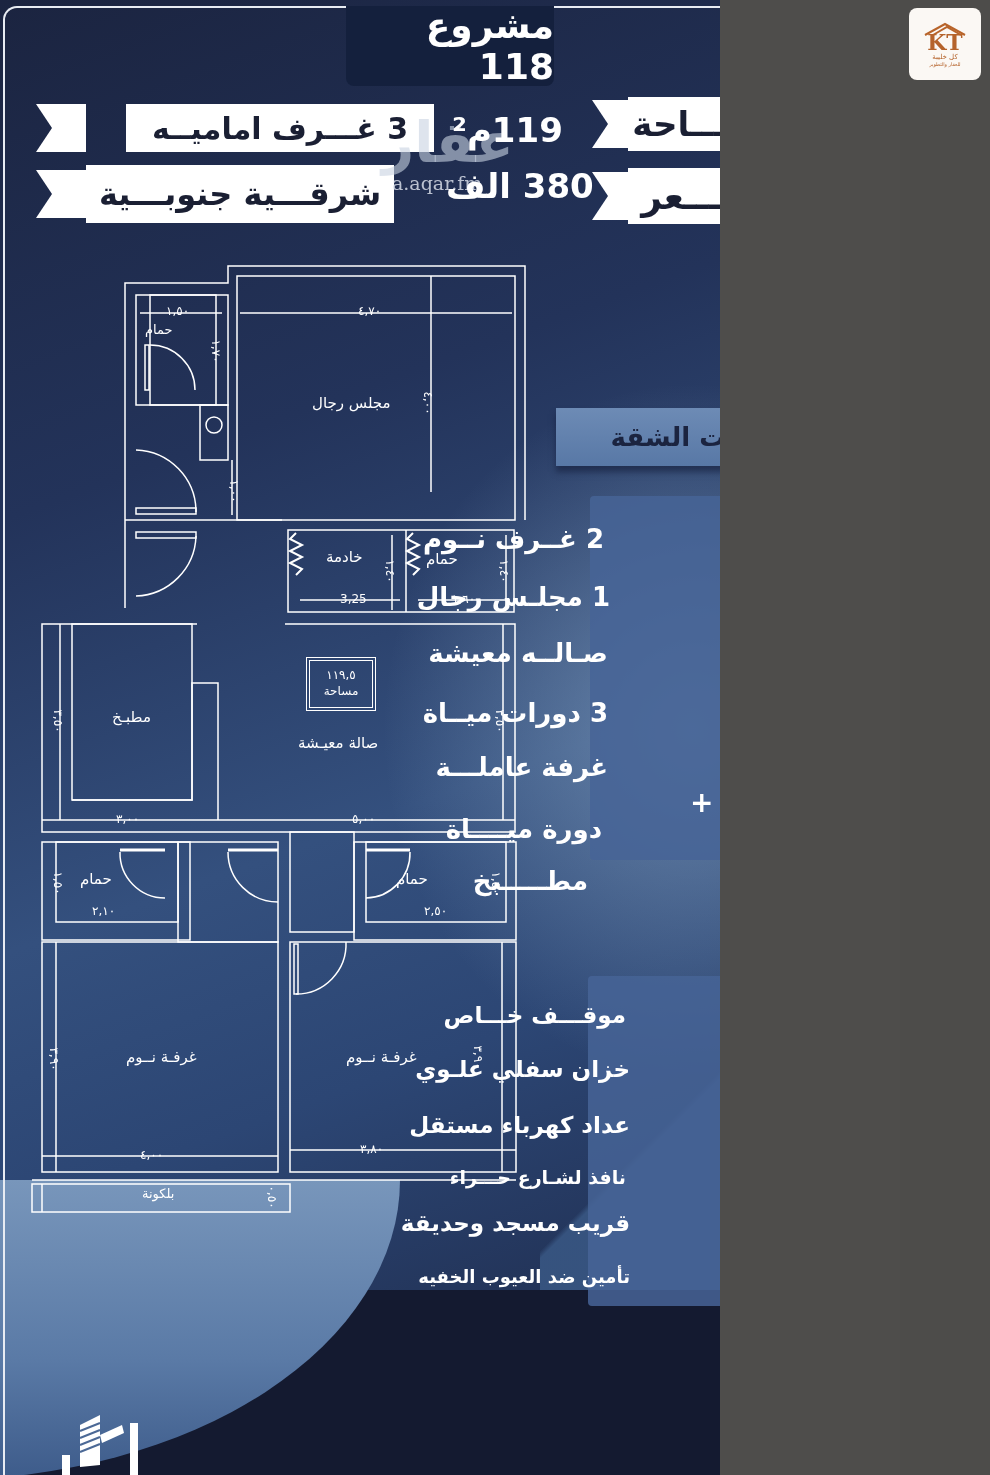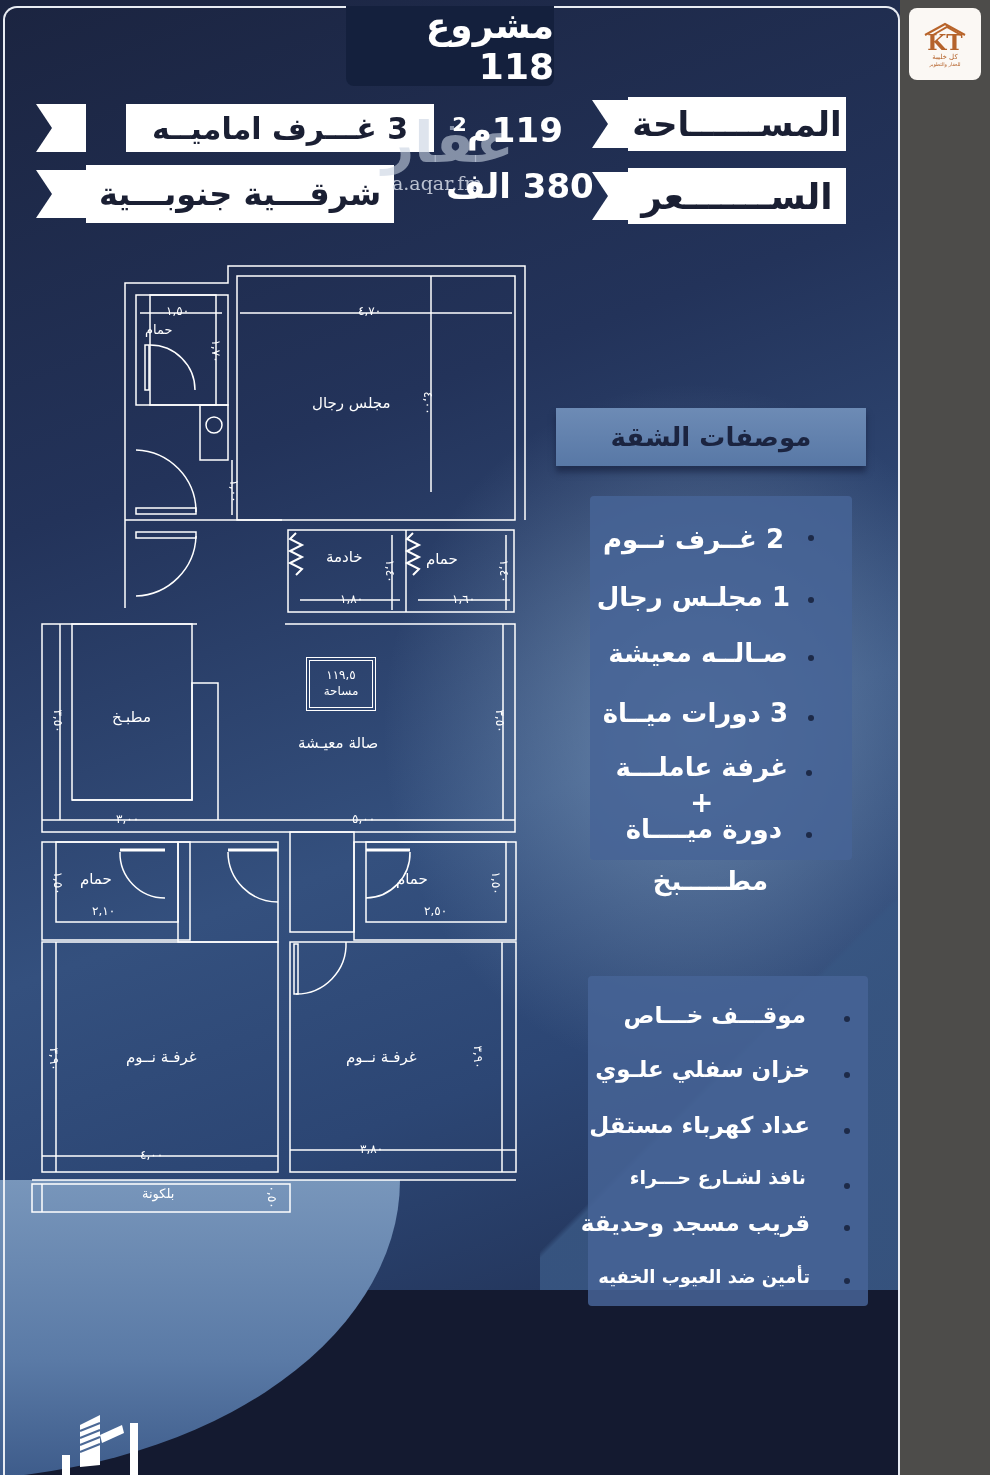--- a/index.html
+++ b/index.html
@@ -6,21 +6,21 @@
     html, body { width: 990px; height: 1475px; overflow: hidden; background: #4e4d4b; }
     body { position: relative; font-family: "DejaVu Sans", sans-serif; }
 
     .side-bar { position: absolute; left: 900px; top: 0; width: 90px; height: 1475px; background: #4d4c4a; }
     .logo-box { position: absolute; left: 909px; top: 8px; width: 72px; height: 72px; background: #fbf8f4; border-radius: 8px; display:flex; flex-direction:column; align-items:center; justify-content:center; }
     .logo-roof { width: 44px; height: 14px; border-left: 2px solid #b8642a; border-top: 2px solid #b8642a; transform: none; position: relative; }
     .logo-kt { font-family: "DejaVu Serif", serif; font-weight: bold; font-size: 22px; color: #b5632b; line-height: 22px; margin-top: -4px;}
     .logo-sub { font-size: 7px; color: #b5632b; }
     .logo-sub2 { font-size: 5px; color: #b5632b; }
 
-    .poster { position: absolute; left: 0; top: 0; width: 900px; height: 1475px; overflow: hidden;
+    .poster { position: absolute; left: 0; top: 0; width: 720px; height: 1475px; overflow: hidden;
       background: linear-gradient(160deg, #1b2440 0%, #23335a 30%, #34507e 55%, #2c4674 70%, #1a2340 100%); }
     .poster-frame { position: absolute; left: 3px; top: 6px; width: 897px; height: 1500px; border: 2px solid #e8ecf3; border-radius: 14px; border-bottom: none; }
     .glow { position: absolute; left: 380px; top: 380px; width: 520px; height: 700px;
       background: radial-gradient(ellipse at 60% 50%, rgba(150,180,210,0.55), rgba(150,180,210,0) 70%); }
     .right-shade { position: absolute; left: 540px; top: 900px; width: 360px; height: 420px; background: linear-gradient(135deg, rgba(0,0,0,0) 45%, rgba(56,86,130,0.9) 46%); }
     .bottom-dark { position: absolute; left: 0; top: 1290px; width: 900px; height: 185px; background: #141a30; }
     .bottom-wave { position: absolute; left: -60px; top: 1180px; width: 460px; height: 300px; border-radius: 0 0 100% 0; background: linear-gradient(180deg, #7896bb 0%, #5a7aa6 60%, #3d5b8a 100%); }
 
     .title-tab { position: absolute; left: 346px; top: 6px; width: 208px; height: 80px; background: #14203d; border-radius: 0 0 8px 8px; display:flex; align-items:center; justify-content:center; }
     .title-text { color: #fff; font-weight: bold; font-size: 36px; direction: rtl; }
@@ -165,21 +165,21 @@
   <div class="area-box">
     <div>١١٩,٥</div>
     <div>مساحة</div>
   </div>
 
   <div class="dim" style="left:166px; top:304px;">١,٥٠</div>
   <div class="dim" style="left:204px; top:344px; transform:rotate(90deg);">١,٧٠</div>
   <div class="dim" style="left:358px; top:304px;">٤,٧٠</div>
   <div class="dim" style="left:416px; top:396px; transform:rotate(90deg);">٤,٠٠</div>
   <div class="dim" style="left:222px; top:484px; transform:rotate(90deg);">١,٠٠</div>
-  <div class="dim" style="left:340px; top:592px;">١,٨٠</div>
+  <div class="dim" style="left:340px; top:592px;">3,25</div>
   <div class="dim" style="left:378px; top:564px; transform:rotate(90deg);">١,٤٠</div>
   <div class="dim" style="left:452px; top:592px;">١,٦٠</div>
   <div class="dim" style="left:492px; top:564px; transform:rotate(90deg);">١,٤٠</div>
   <div class="dim" style="left:46px; top:714px; transform:rotate(90deg);">٣,٥٠</div>
   <div class="dim" style="left:116px; top:812px;">٣,٠٠</div>
   <div class="dim" style="left:352px; top:812px;">٥,٠٠</div>
   <div class="dim" style="left:488px; top:714px; transform:rotate(90deg);">٣,٥٠</div>
   <div class="dim" style="left:46px; top:876px; transform:rotate(90deg);">١,٥٠</div>
   <div class="dim" style="left:92px; top:904px;">٢,١٠</div>
   <div class="dim" style="left:424px; top:904px;">٢,٥٠</div>

